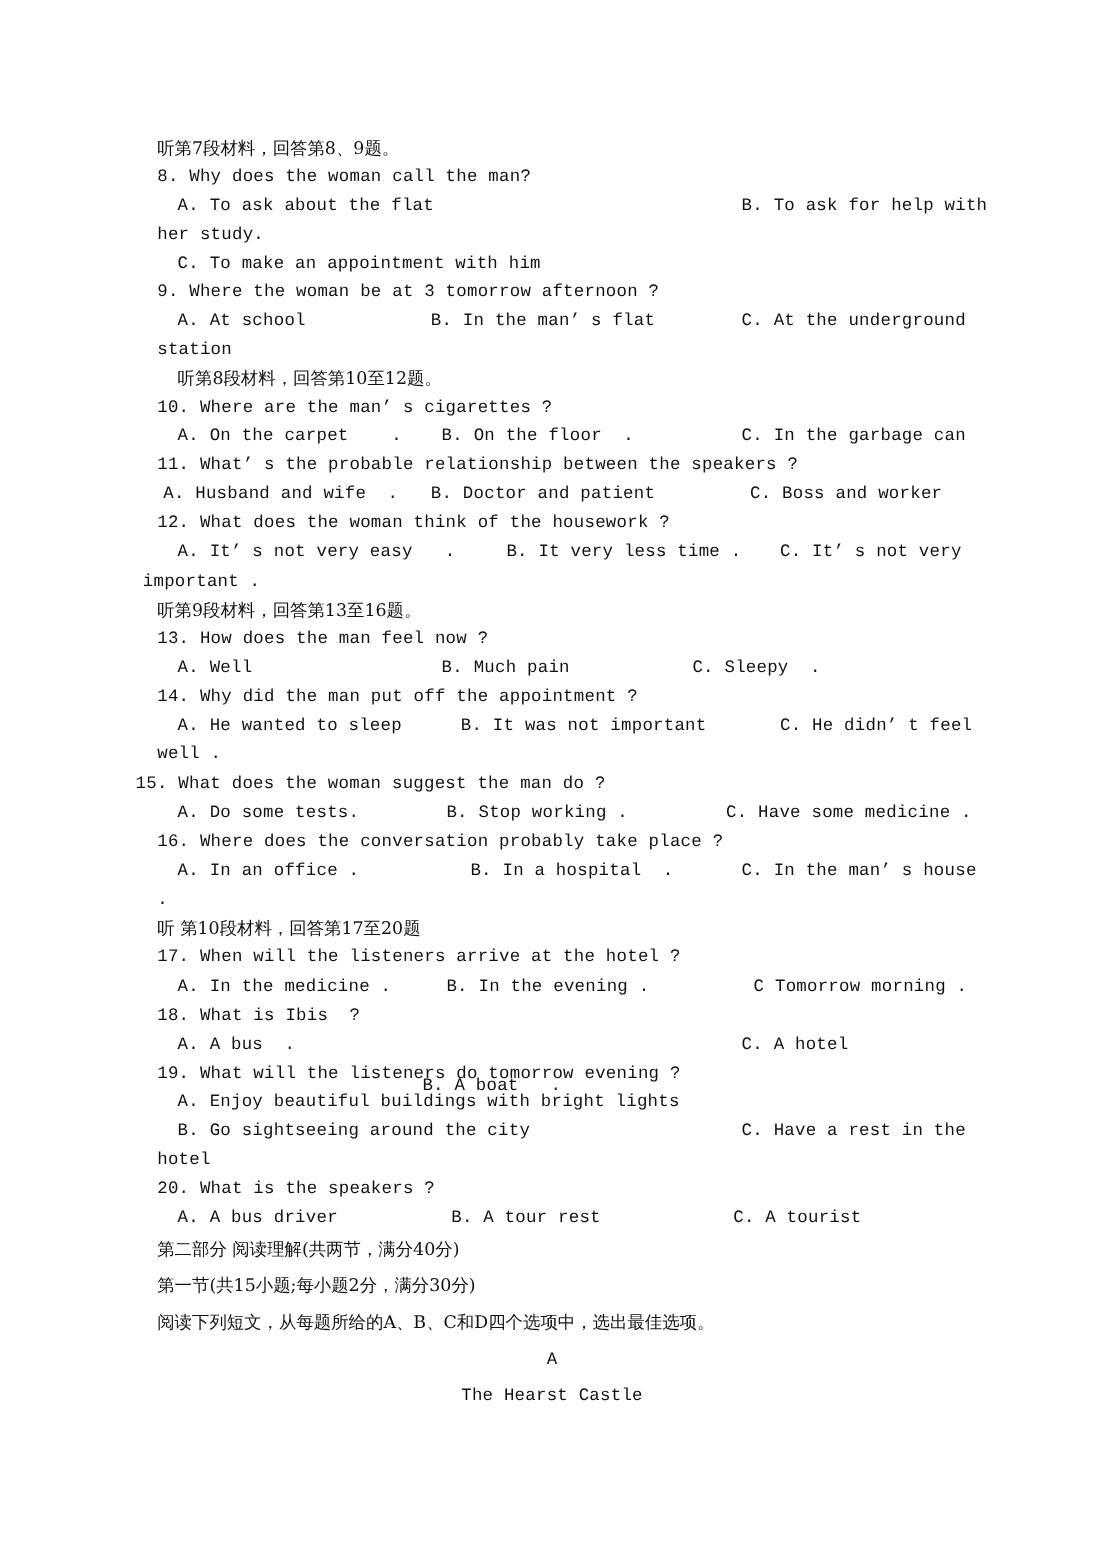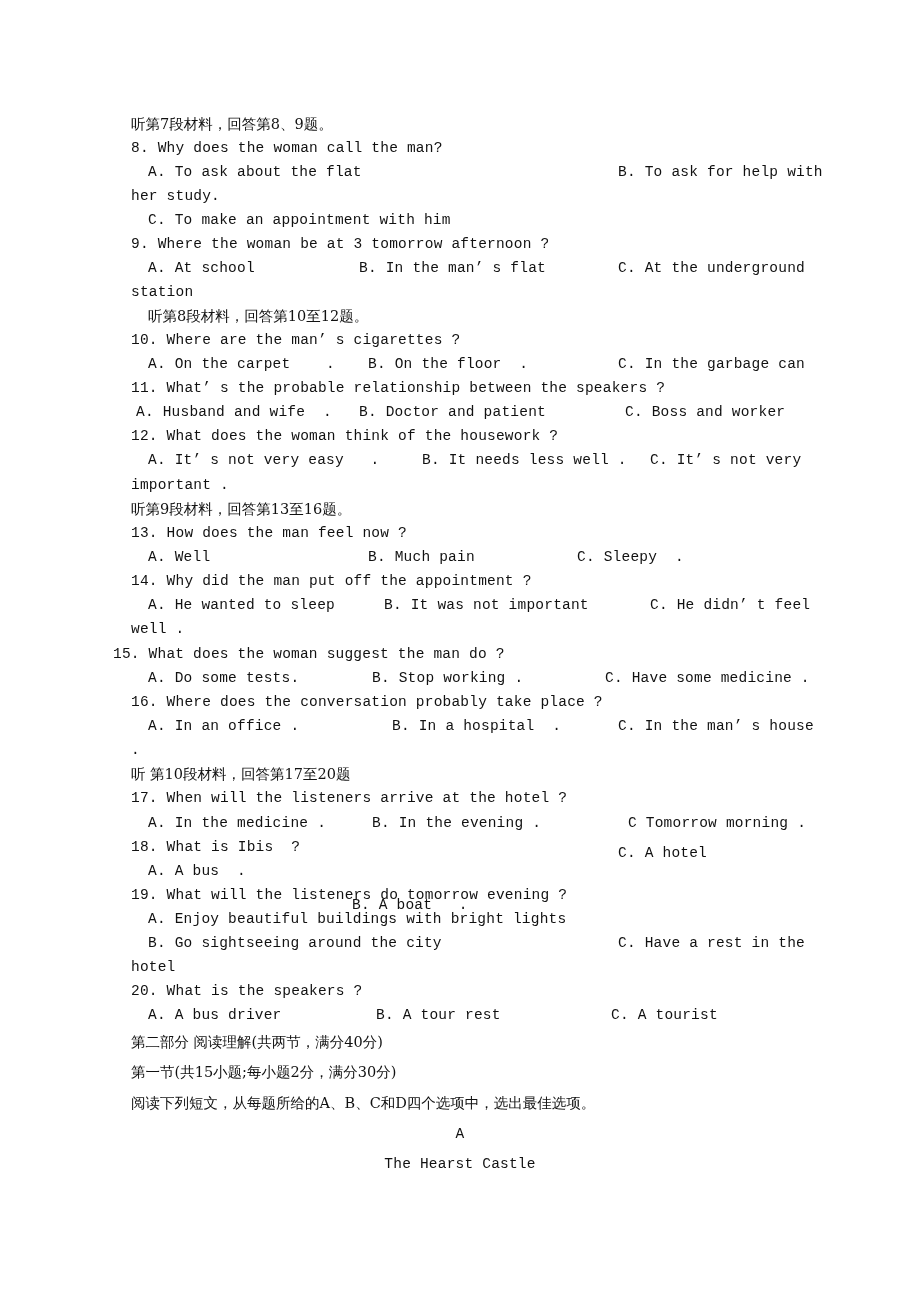--- a/index.html
+++ b/index.html
@@ -34,23 +34,23 @@
   <div class="ln" style="left:368px;top:355px">B. On the floor  .</div>
   <div class="ln" style="left:618px;top:355px">C. In the garbage can</div>
 
   <div class="ln" style="left:131px;top:379px">11. What’ s the probable relationship between the speakers ?</div>
   <div class="ln" style="left:136px;top:403px">A. Husband and wife  .</div>
   <div class="ln" style="left:359px;top:403px">B. Doctor and patient</div>
   <div class="ln" style="left:625px;top:403px">C. Boss and worker</div>
 
   <div class="ln" style="left:131px;top:427px">12. What does the woman think of the housework ?</div>
   <div class="ln" style="left:148px;top:451px">A. It’ s not very easy   .</div>
-  <div class="ln" style="left:422px;top:451px">B. It needs less well .</div>
+  <div class="ln" style="left:422px;top:451px">B. It very less time .</div>
   <div class="ln" style="left:650px;top:451px">C. It’ s not very</div>
-  <div class="ln" style="left:131px;top:476px">important .</div>
+  <div class="ln" style="left:119px;top:476px">important .</div>
 
   <div class="ln cn" style="left:131px;top:500px">听第9段材料，回答第13至16题。</div>
   <div class="ln" style="left:131px;top:524px">13. How does the man feel now ?</div>
   <div class="ln" style="left:148px;top:548px">A. Well</div>
   <div class="ln" style="left:368px;top:548px">B. Much pain</div>
   <div class="ln" style="left:577px;top:548px">C. Sleepy  .</div>
 
   <div class="ln" style="left:131px;top:572px">14. Why did the man put off the appointment ?</div>
   <div class="ln" style="left:148px;top:596px">A. He wanted to sleep</div>
   <div class="ln" style="left:384px;top:596px">B. It was not important</div>
@@ -70,21 +70,21 @@
 
   <div class="ln cn" style="left:131px;top:765px">听 第10段材料，回答第17至20题</div>
   <div class="ln" style="left:131px;top:789px">17. When will the listeners arrive at the hotel ?</div>
   <div class="ln" style="left:148px;top:814px">A. In the medicine .</div>
   <div class="ln" style="left:372px;top:814px">B. In the evening .</div>
   <div class="ln" style="left:628px;top:814px">C Tomorrow morning .</div>
 
   <div class="ln" style="left:131px;top:838px">18. What is Ibis  ?</div>
   <div class="ln" style="left:148px;top:862px">A. A bus  .</div>
   <div class="ln" style="left:352px;top:896px">B. A boat   .</div>
-  <div class="ln" style="left:618px;top:844px">C. A hotel</div>
+  <div class="ln" style="left:618px;top:862px">C. A hotel</div>
 
   <div class="ln" style="left:131px;top:886px">19. What will the listeners do tomorrow evening ?</div>
   <div class="ln" style="left:148px;top:910px">A. Enjoy beautiful buildings with bright lights</div>
   <div class="ln" style="left:148px;top:934px">B. Go sightseeing around the city</div>
   <div class="ln" style="left:618px;top:934px">C. Have a rest in the</div>
   <div class="ln" style="left:131px;top:958px">hotel</div>
 
   <div class="ln" style="left:131px;top:982px">20. What is the speakers ?</div>
   <div class="ln" style="left:148px;top:1006px">A. A bus driver</div>
   <div class="ln" style="left:376px;top:1006px">B. A tour rest</div>

